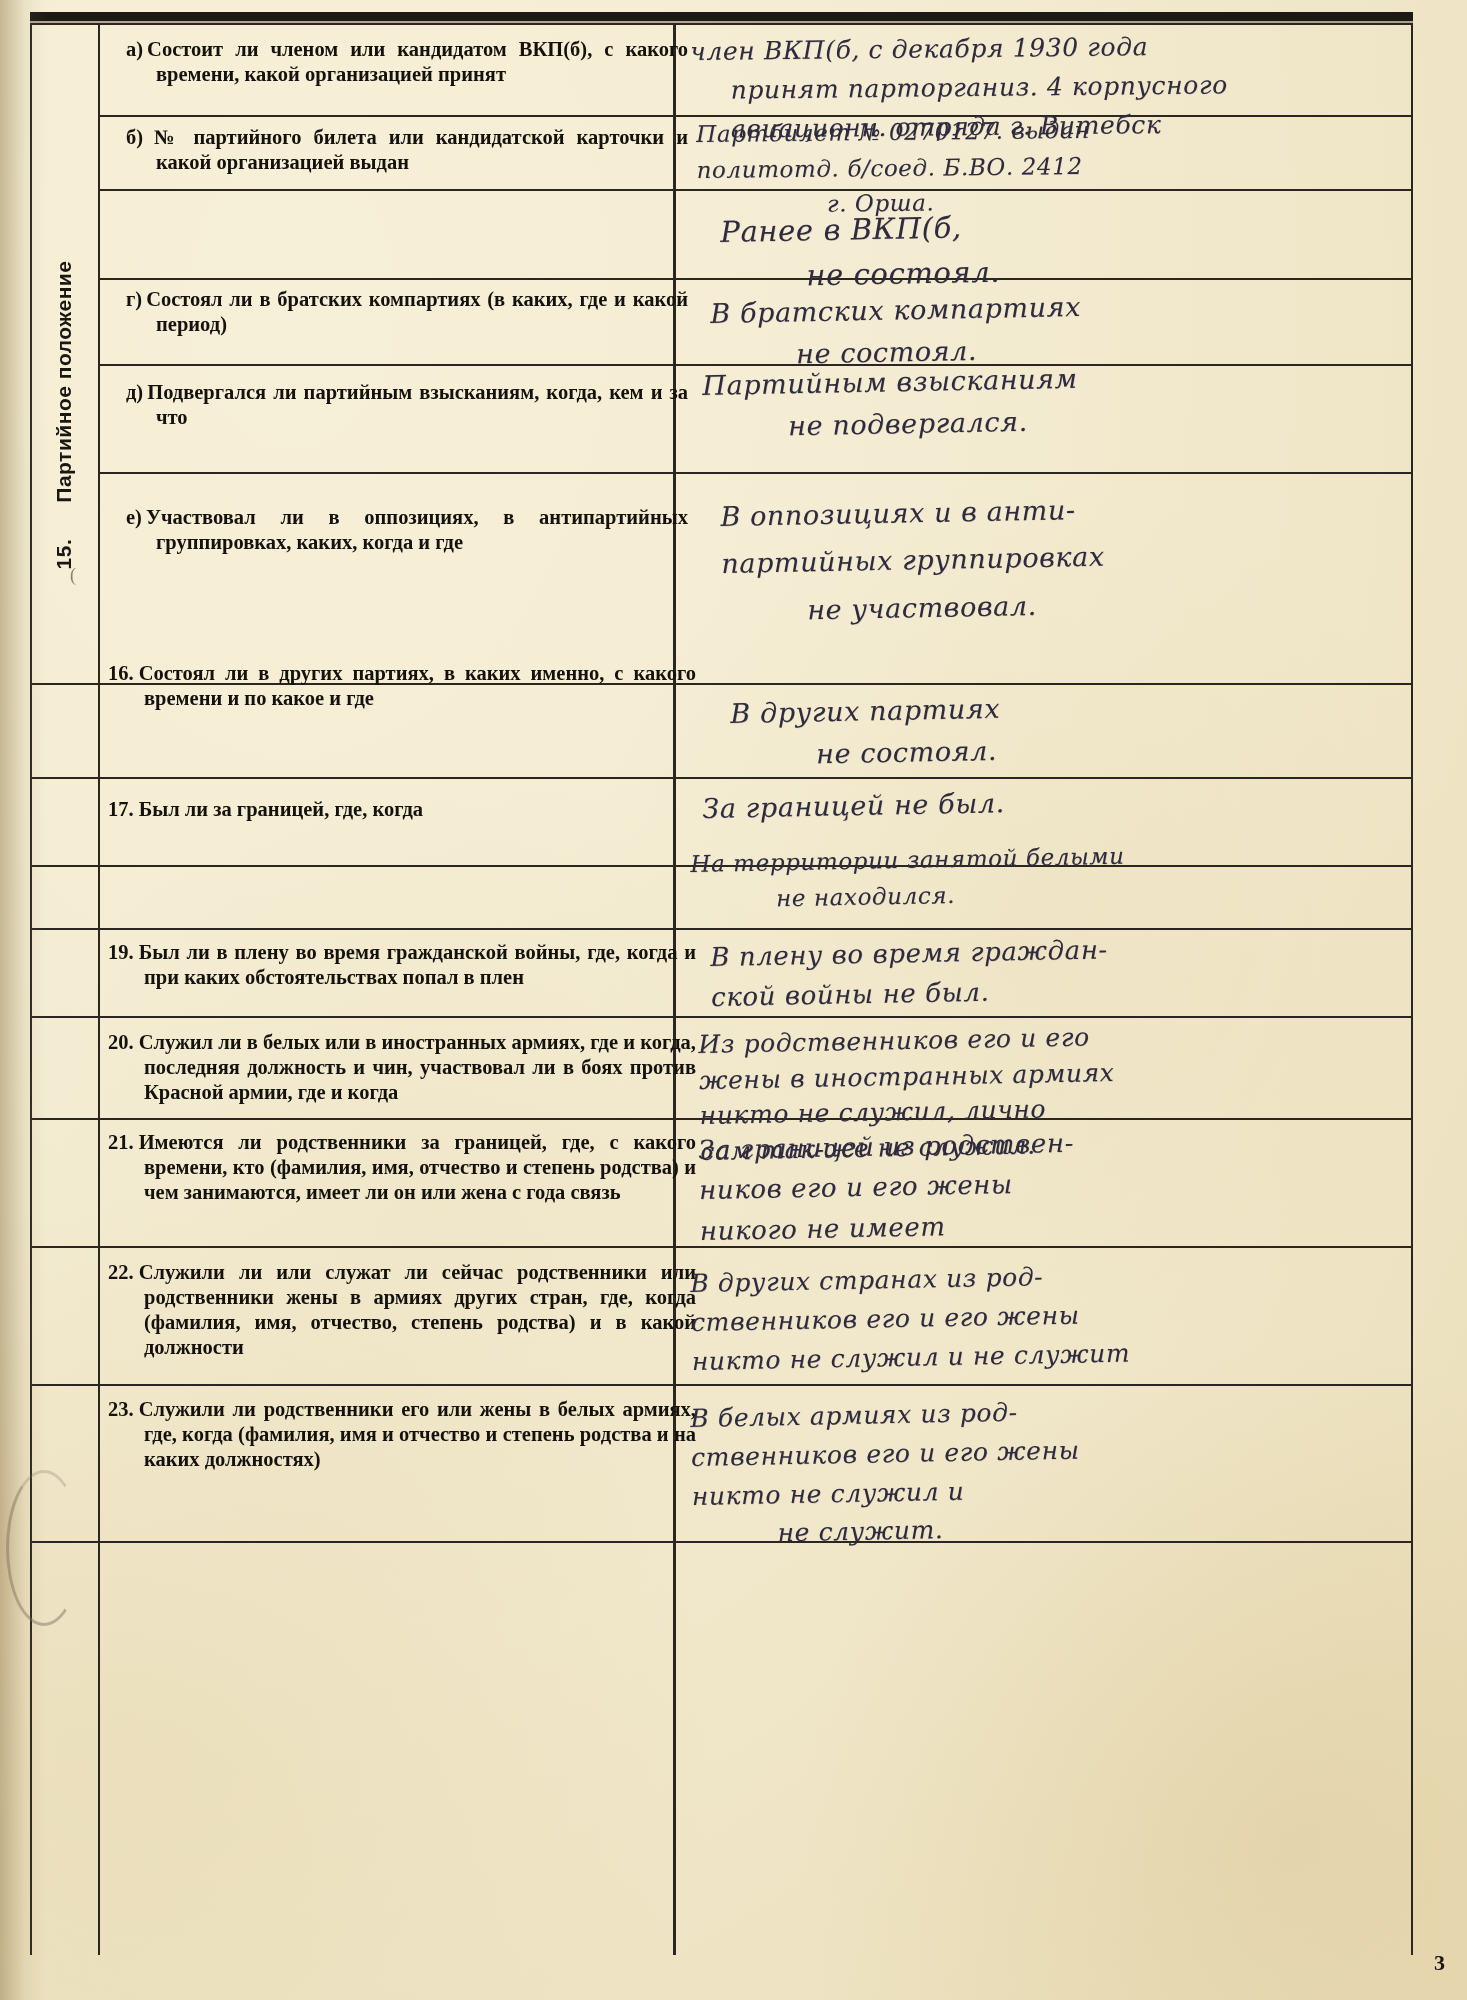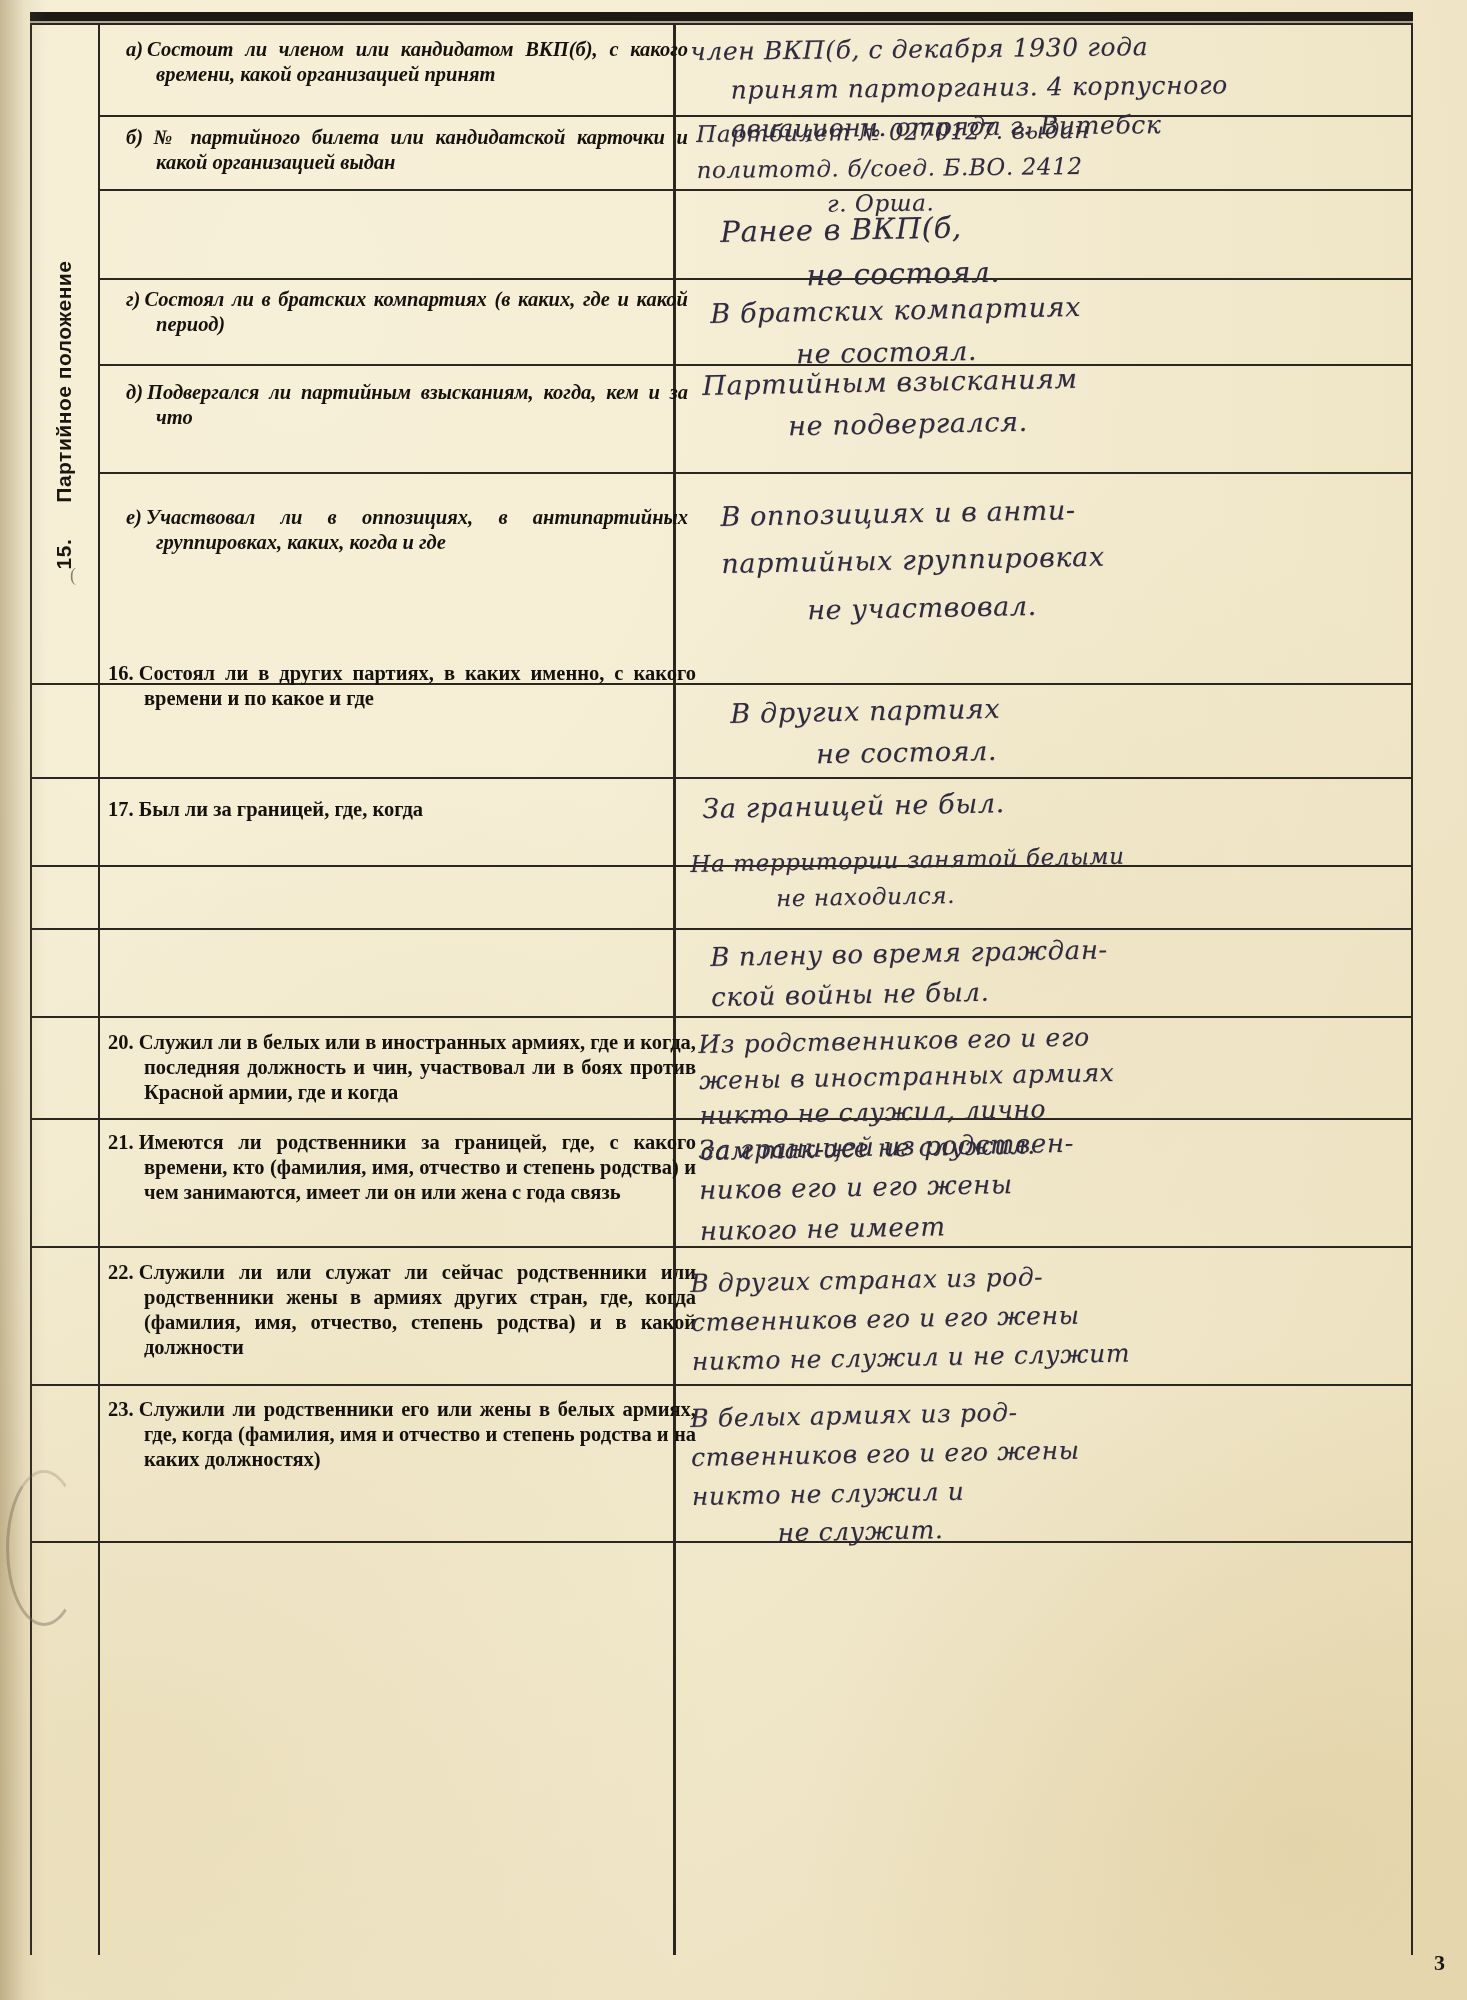--- a/index.html
+++ b/index.html
@@ -132,21 +132,20 @@
     text-align: justify;
     text-justify: inter-word;
   }
   .q .lbl {
     font-weight: 700;
   }
   .q.sub {
     left: 96px;
     width: 532px;
     text-indent: 0;
-    font-style: italic;
   }
   .q.sub .lbl { margin-right: 4px; }
   .q.num {
     left: 78px;
     width: 552px;
   }
   .q.num .lbl { margin-right: 5px; }
 
   
   .q.hang {
@@ -309,20 +308,23 @@
     </div>
     <div class="hw" style="top:763px; left:672px; font-size:27px;">
       <span class="l">За границей не был.</span>
     </div>
 
     <div class="hw small" style="top:822px; left:660px;">
       <span class="l">На территории занятой белыми</span>
       <span class="l i2">не находился.</span>
     </div>
 
+    <div class="q num hang" style="top:915px;">
+      <span class="lbl">19.</span><span>Был ли в плену во время гражданской войны, где, когда и при каких обстоятельствах попал в плен</span>
+    </div>
     <div class="hw" style="top:912px; left:680px; font-size:26px;">
       <span class="l">В плену во время граждан-</span>
       <span class="l">ской войны не был.</span>
     </div>
 
     <div class="q num hang" style="top:1005px;">
       <span class="lbl">20.</span><span>Служил ли в белых или в иностранных армиях, где и когда, последняя должность и чин, участвовал ли в боях против Красной армии, где и когда</span>
     </div>
     <div class="hw tight" style="top:1002px; left:668px; font-size:25px;">
       <span class="l">Из родственников его и его</span>

